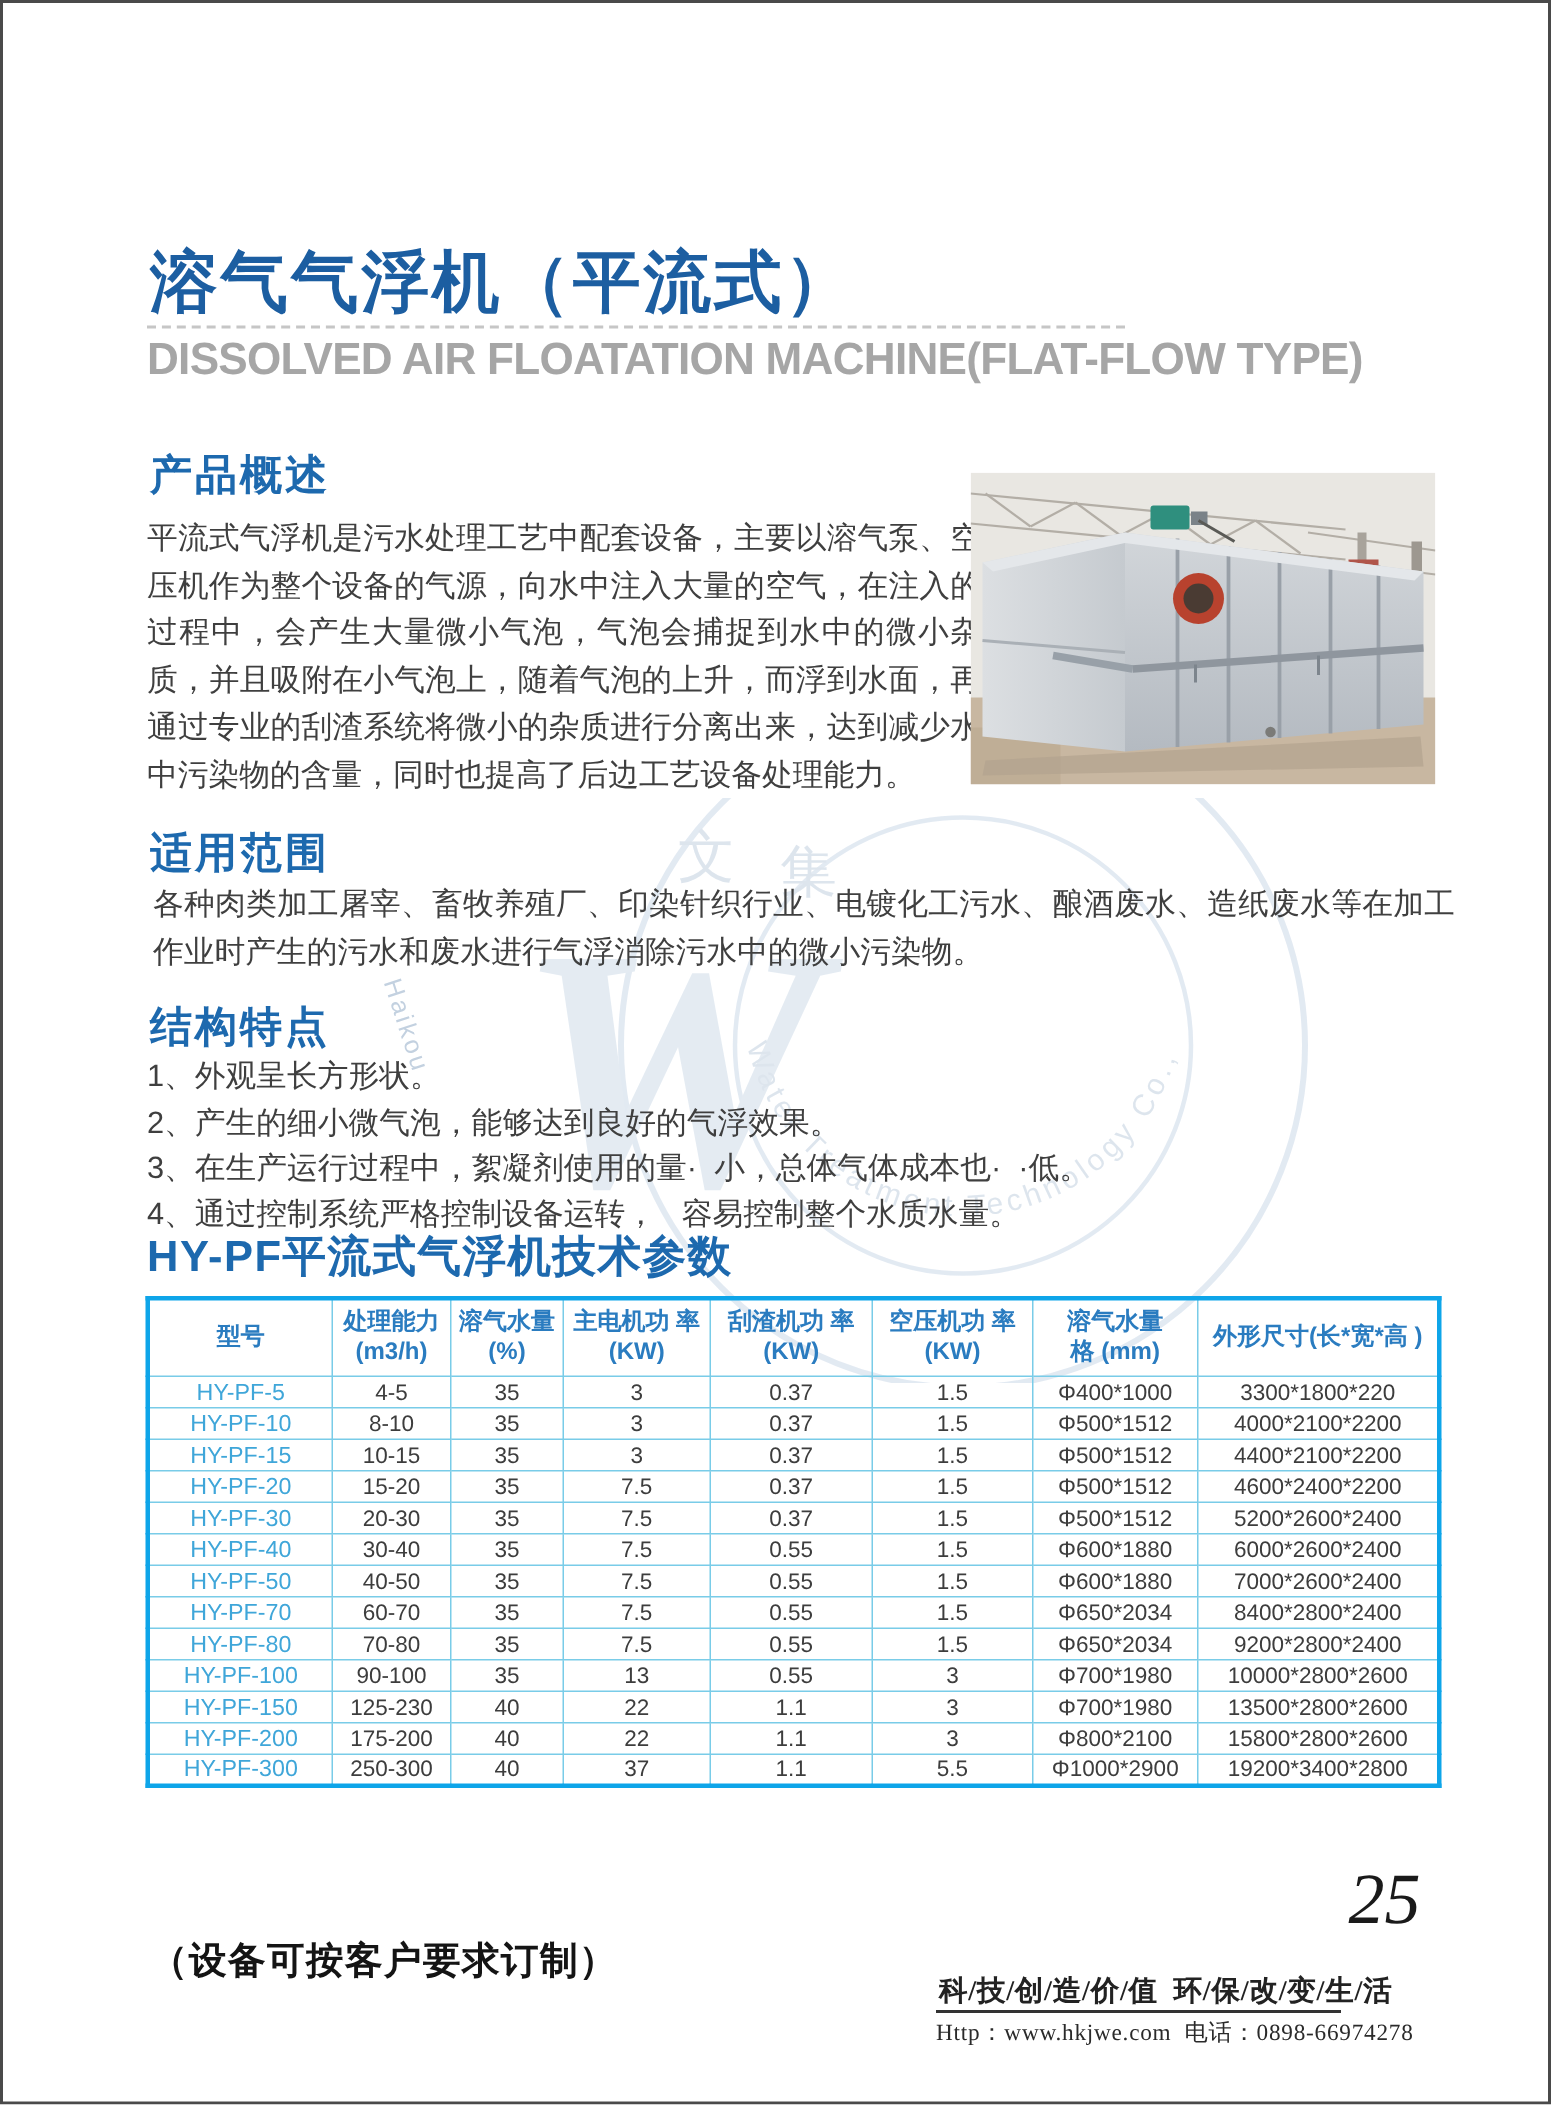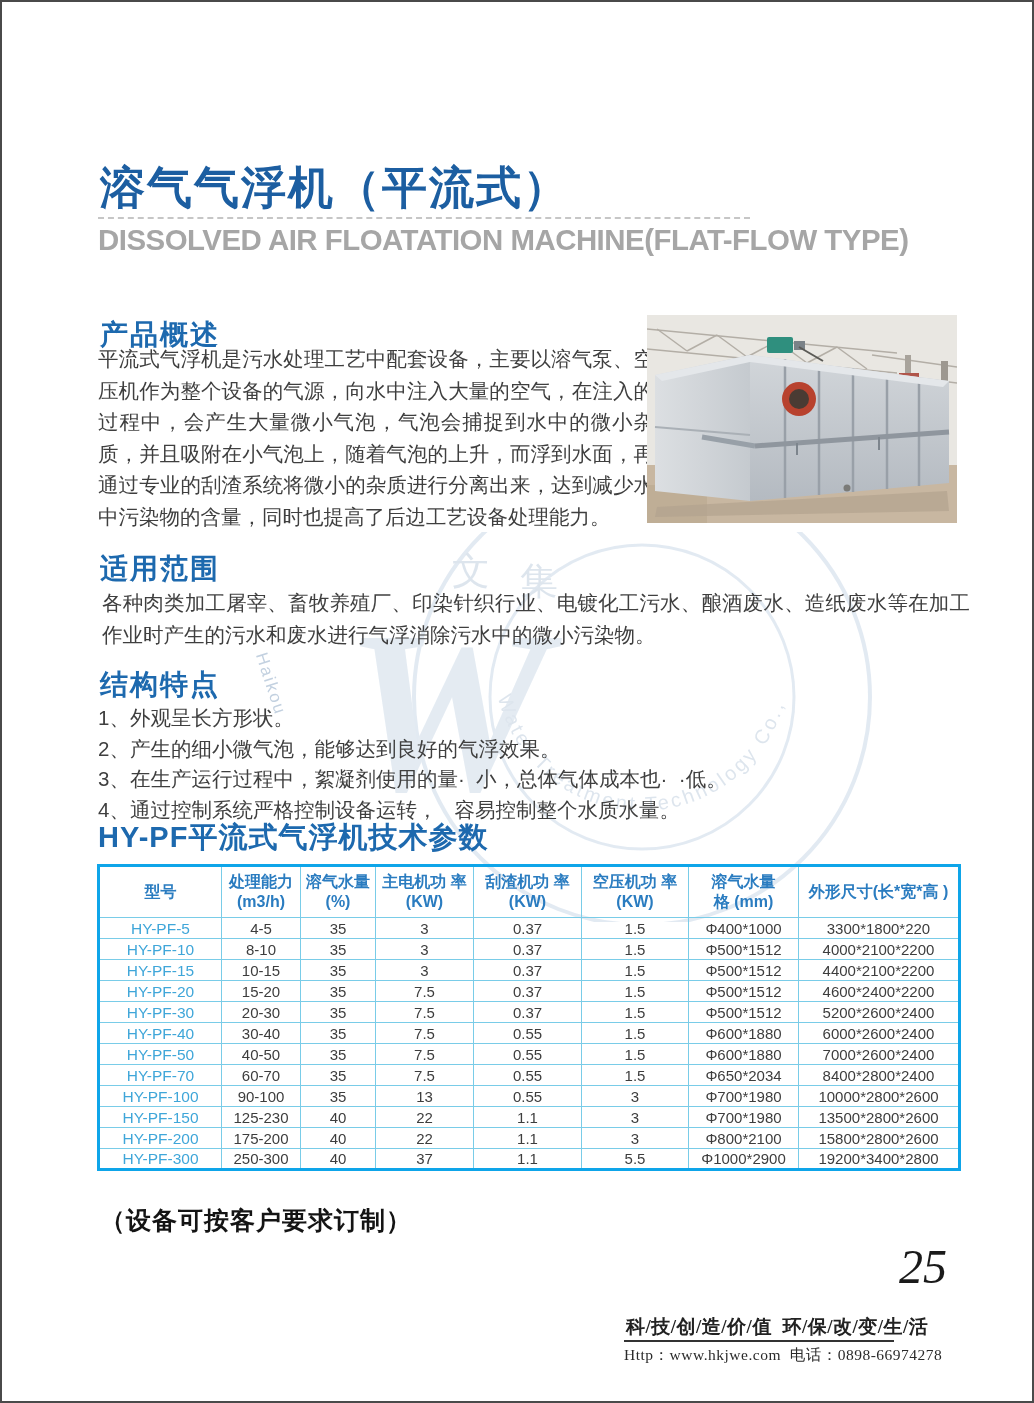--- a/index.html
+++ b/index.html
@@ -25,21 +25,21 @@
     font-size:30px; font-weight:bold; color:#a6a6a6; letter-spacing:-0.5px;
     transform:scaleX(0.98); transform-origin:left center; white-space:nowrap;
   }
 
   
   .sec-head {
     position:absolute; font-size:28px; font-weight:bold; color:#1d69ae; letter-spacing:2px;
   }
   .body-text { position:absolute; color:#3f3f3f; font-size:20.5px; line-height:31.5px; text-align:justify; }
 
-  .overview-head { left:98px; top:314px; }
+  .overview-head { left:98px; top:296px; }
   .overview-body { left:96px; top:341px; width:556px; }
 
   .application-head { left:98px; top:548px; }
   .application-body { left:100px; top:585px; width:868px; }
 
   .features-head { left:98px; top:664px; }
   .features-list { position:absolute; left:96px; top:701px; width:870px; list-style:none; }
   .features-list li { font-size:20.5px; color:#3f3f3f; line-height:30.5px; white-space:pre-wrap; }
 
   
@@ -47,21 +47,21 @@
 
   
   .table-title { position:absolute; left:96px; top:816px; font-size:29px; font-weight:bold; color:#1d69ae; letter-spacing:1px; }
   .params { position:absolute; left:95px; top:862px; }
   .params table { border-collapse:collapse; table-layout:fixed; width:861px; border:3px solid #0ea5e9; }
   .params th, .params td { border:1px solid #79cce8; text-align:center; vertical-align:middle; padding:0; }
   .params thead th { height:52px; color:#2a7cc0; font-weight:bold; font-size:16px; line-height:20px; }
   .params tbody td { height:21px; font-size:15px; line-height:15px; color:#3d3d3d; font-family:"Liberation Sans",sans-serif; }
   .params tbody td:first-child { color:#3fa6d9; font-size:15.5px; }
 
-  .note { position:absolute; left:98px; top:1202px; font-size:25px; font-weight:bold; color:#141414; letter-spacing:1px; }
+  .note { position:absolute; left:98px; top:1288px; font-size:25px; font-weight:bold; color:#141414; letter-spacing:1px; }
 
   
   .footer-slogan {
     position:absolute; left:624px; top:1312px; width:268px;
     font-family:"Liberation Serif", serif; font-weight:bold; font-size:19px; color:#222;
     white-space:pre; letter-spacing:0.5px;
   }
   .footer-rule { position:absolute; left:622px; top:1338px; width:270px; height:1.5px; background:#333; }
   .footer-contact {
     position:absolute; left:622px; top:1343px; width:280px;
@@ -303,20 +303,30 @@
               <td>HY-PF-70</td>
               <td>60-70</td>
               <td>35</td>
               <td>7.5</td>
               <td>0.55</td>
               <td>1.5</td>
               <td>Φ650*2034</td>
               <td>8400*2800*2400</td>
             </tr>
             <tr>
+              <td>HY-PF-80</td>
+              <td>70-80</td>
+              <td>35</td>
+              <td>7.5</td>
+              <td>0.55</td>
+              <td>1.5</td>
+              <td>Φ650*2034</td>
+              <td>9200*2800*2400</td>
+            </tr>
+            <tr>
               <td>HY-PF-100</td>
               <td>90-100</td>
               <td>35</td>
               <td>13</td>
               <td>0.55</td>
               <td>3</td>
               <td>Φ700*1980</td>
               <td>10000*2800*2600</td>
             </tr>
             <tr>

